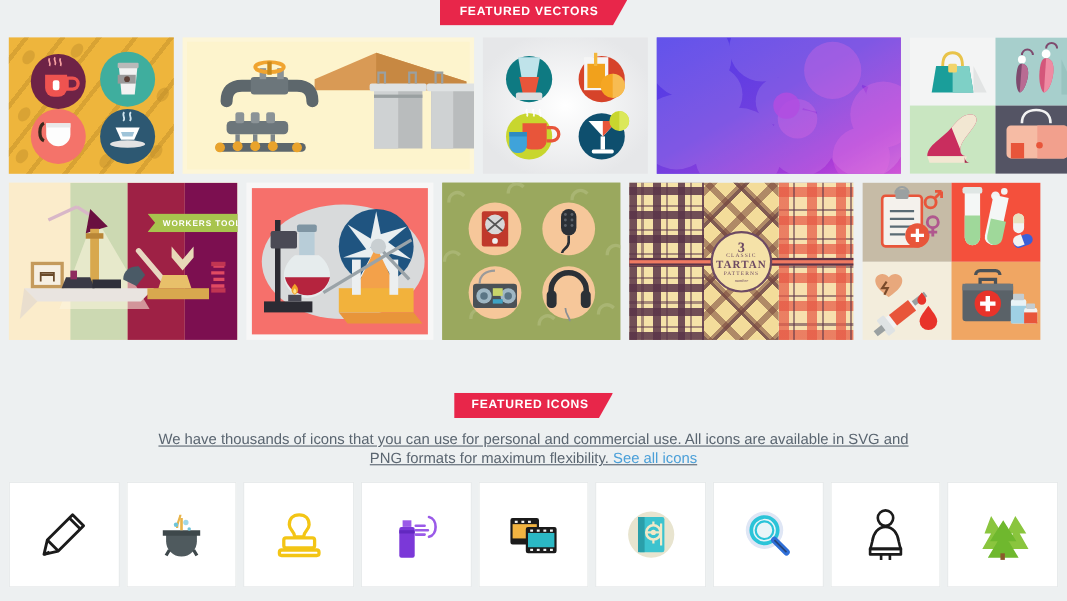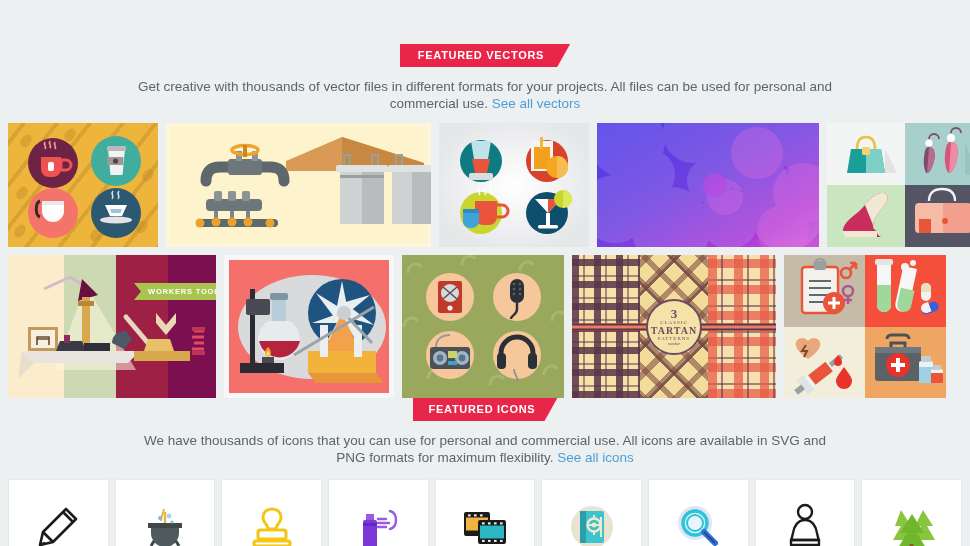--- a/index.html
+++ b/index.html
@@ -17,21 +17,21 @@
     position: relative;
     background: #e8264a;
     color: #fff;
     font-size: 11px;
     font-weight: bold;
     letter-spacing: 0.7px;
     padding: 5px 22px 6px 16px;
     line-height: 1.1;
     clip-path: polygon(0 0, 100% 0, calc(100% - 13px) 100%, 0 100%);
   }
-  .ribbon.vectors { padding-left: 18px; padding-right: 26px; margin-top: 44px; }
+  .ribbon.vectors { padding-left: 18px; padding-right: 26px; }
 
   
   .blurb {
     width: 700px;
     margin: 0 auto;
     text-align: center;
     font-size: 13.5px;
     line-height: 17px;
     color: #5a6570;
     padding-top: 11px;
@@ -115,23 +115,20 @@
 </style>
 </head>
 <body>
 
 <div class="page">
 
   <div class="ribbon-wrap">
     <div class="ribbon vectors">FEATURED VECTORS</div>
   </div>
 
-  <div class="blurb">
-    <span>Get creative with thousands of vector files in different formats for your projects. All files can be used for personal and commercial use. </span><a href="#">See all vectors</a>
-  </div>
 
   <div class="row" style="margin-top:11px;">
 
     <div class="thumb t-coffee" style="width:150px;height:124px;">
       <div class="spoons"></div>
       <svg width="150" height="124" style="position:absolute;inset:0;">
         <g opacity="0.45" fill="#c08f2c">
           <ellipse cx="18" cy="18" rx="5" ry="7" transform="rotate(35 18 18)"></ellipse>
           <ellipse cx="62" cy="12" rx="5" ry="7" transform="rotate(35 62 12)"></ellipse>
           <ellipse cx="108" cy="20" rx="5" ry="7" transform="rotate(35 108 20)"></ellipse>
@@ -572,25 +569,25 @@
           <rect x="54" y="40" width="14" height="16" fill="#9fd0e4"></rect>
           <rect x="56" y="29" width="10" height="6" rx="1" fill="#c4cdd2"></rect>
           <rect x="66" y="42" width="12" height="14" rx="2" fill="#f2f2f2"></rect>
           <rect x="66" y="46" width="12" height="10" fill="#e8553a"></rect>
           <rect x="68" y="38" width="8" height="5" rx="1" fill="#c4cdd2"></rect>
         </svg>
       </div>
     </div>
   </div>
 
-  <div class="ribbon-wrap" style="">
+  <div class="ribbon-wrap" style="margin-top:48px;">
     <div class="ribbon">FEATURED ICONS</div>
   </div>
 
-  <div class="blurb" style="width:690px;">
+  <div class="blurb" style="width:690px;text-decoration:underline;">
     <span>We have thousands of icons that you can use for personal and commercial use. All icons are available in SVG and PNG formats for maximum flexibility. </span><a href="#">See all icons</a>
   </div>
 
   <div class="icon-row" style="margin-top:13px;">
 
     <div class="icon-card">
       <span>
         <svg width="50" height="50" viewBox="0 0 50 50">
           <g fill="none" stroke="#1b1b1b" stroke-width="2.6" stroke-linejoin="round">
             <path d="M33 7l10 10-23 23-13 3 3-13z"></path>

